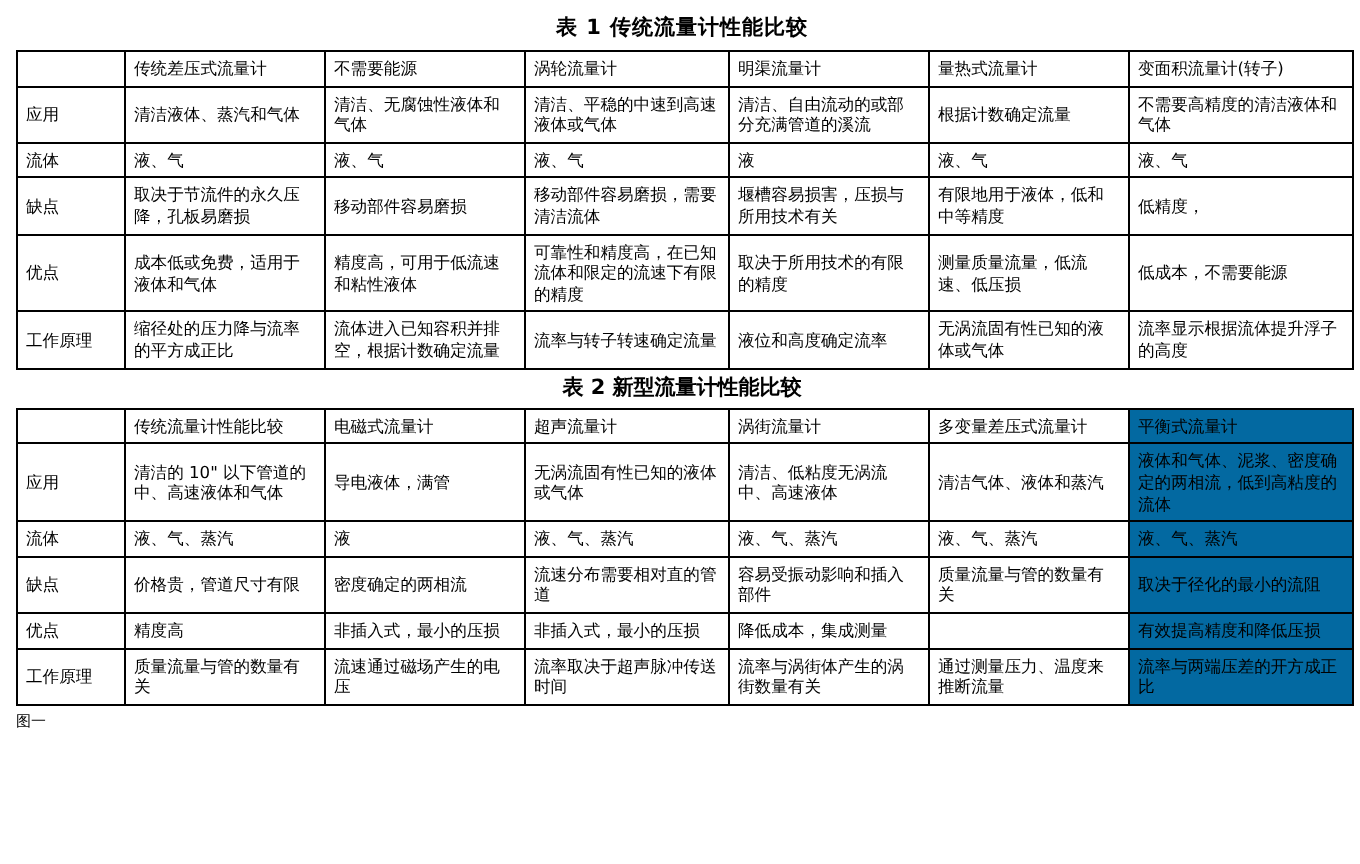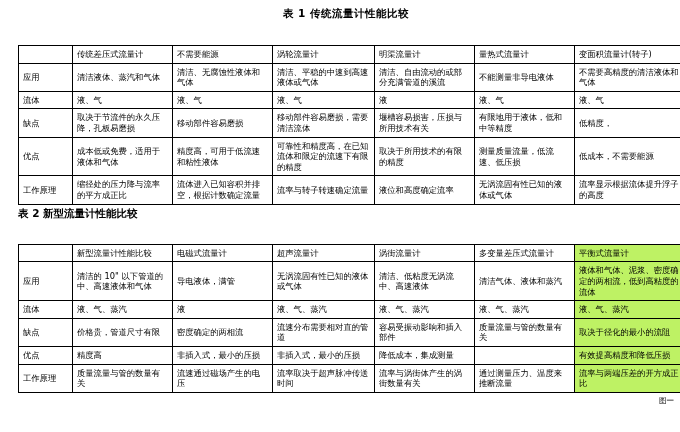--- a/index.html
+++ b/index.html
@@ -12,27 +12,26 @@
     height: 432px;
     font-family: "DejaVu Sans", "Liberation Sans", sans-serif;
     color: #000000;
     overflow: hidden;
   }
   .page {
     width: 680px;
     height: 432px;
     position: relative;
     box-sizing: border-box;
-    padding: 4px 6px 0 18px;
+    padding: 4px 6px 0 8px;
   }
   table.cmp {
     border-collapse: collapse;
     width: 668px;
     table-layout: fixed;
-    margin-top: 20px;
   }
   table.cmp td, table.cmp th {
     border: 1px solid #000000;
     vertical-align: middle;
     padding: 3px 4px;
     font-size: 8.3px;
     line-height: 1.28;
     font-weight: normal;
     text-align: left;
   }
@@ -48,34 +47,34 @@
     text-align: center;
     font-size: 8.3px;
     padding: 4px 2px;
   }
   .rowlabel {
     text-align: center;
     width: 54px;
     font-size: 8.3px;
   }
   .hl {
-    background: #bef264;
+    background: #0369a1;
   }
   .tbl-wrap {
     margin: 0;
   }
   .cap2 {
-    text-align: left;
+    text-align: center;
     font-size: 10.5px;
     font-weight: bold;
     padding: 2px 0 3px 0;
   }
   .footnote {
     font-size: 7.5px;
-    text-align: right;
+    text-align: left;
     padding-top: 3px;
     color: #000;
   }
 </style>
 </head>
 <body>
 
 <div class="page">
 
   <div class="tbl-wrap">
@@ -100,21 +99,21 @@
           <td>量热式流量计</td>
           <td>变面积流量计(转子)</td>
         </tr>
 
         <tr>
           <td class="rowlabel">应用</td>
           <td>清洁液体、蒸汽和气体</td>
           <td>清洁、无腐蚀性液体和气体</td>
           <td>清洁、平稳的中速到高速液体或气体</td>
           <td>清洁、自由流动的或部分充满管道的溪流</td>
-          <td>不能测量非导电液体</td>
+          <td>根据计数确定流量</td>
           <td>不需要高精度的清洁液体和气体</td>
         </tr>
 
         <tr>
           <td class="rowlabel">流体</td>
           <td>液、气</td>
           <td>液、气</td>
           <td>液、气</td>
           <td>液</td>
           <td>液、气</td>
@@ -162,21 +161,21 @@
         <col style="width:100px">
         <col style="width:100px">
         <col style="width:102px">
         <col style="width:100px">
         <col style="width:100px">
         <col style="width:112px">
       </colgroup>
       <tbody>
         <tr class="hdr">
           <td></td>
-          <td>新型流量计性能比较</td>
+          <td>传统流量计性能比较</td>
           <td>电磁式流量计</td>
           <td>超声流量计</td>
           <td>涡街流量计</td>
           <td>多变量差压式流量计</td>
           <td class="hl">平衡式流量计</td>
         </tr>
 
         <tr>
           <td class="rowlabel">应用</td>
           <td>清洁的 10" 以下管道的中、高速液体和气体</td>

